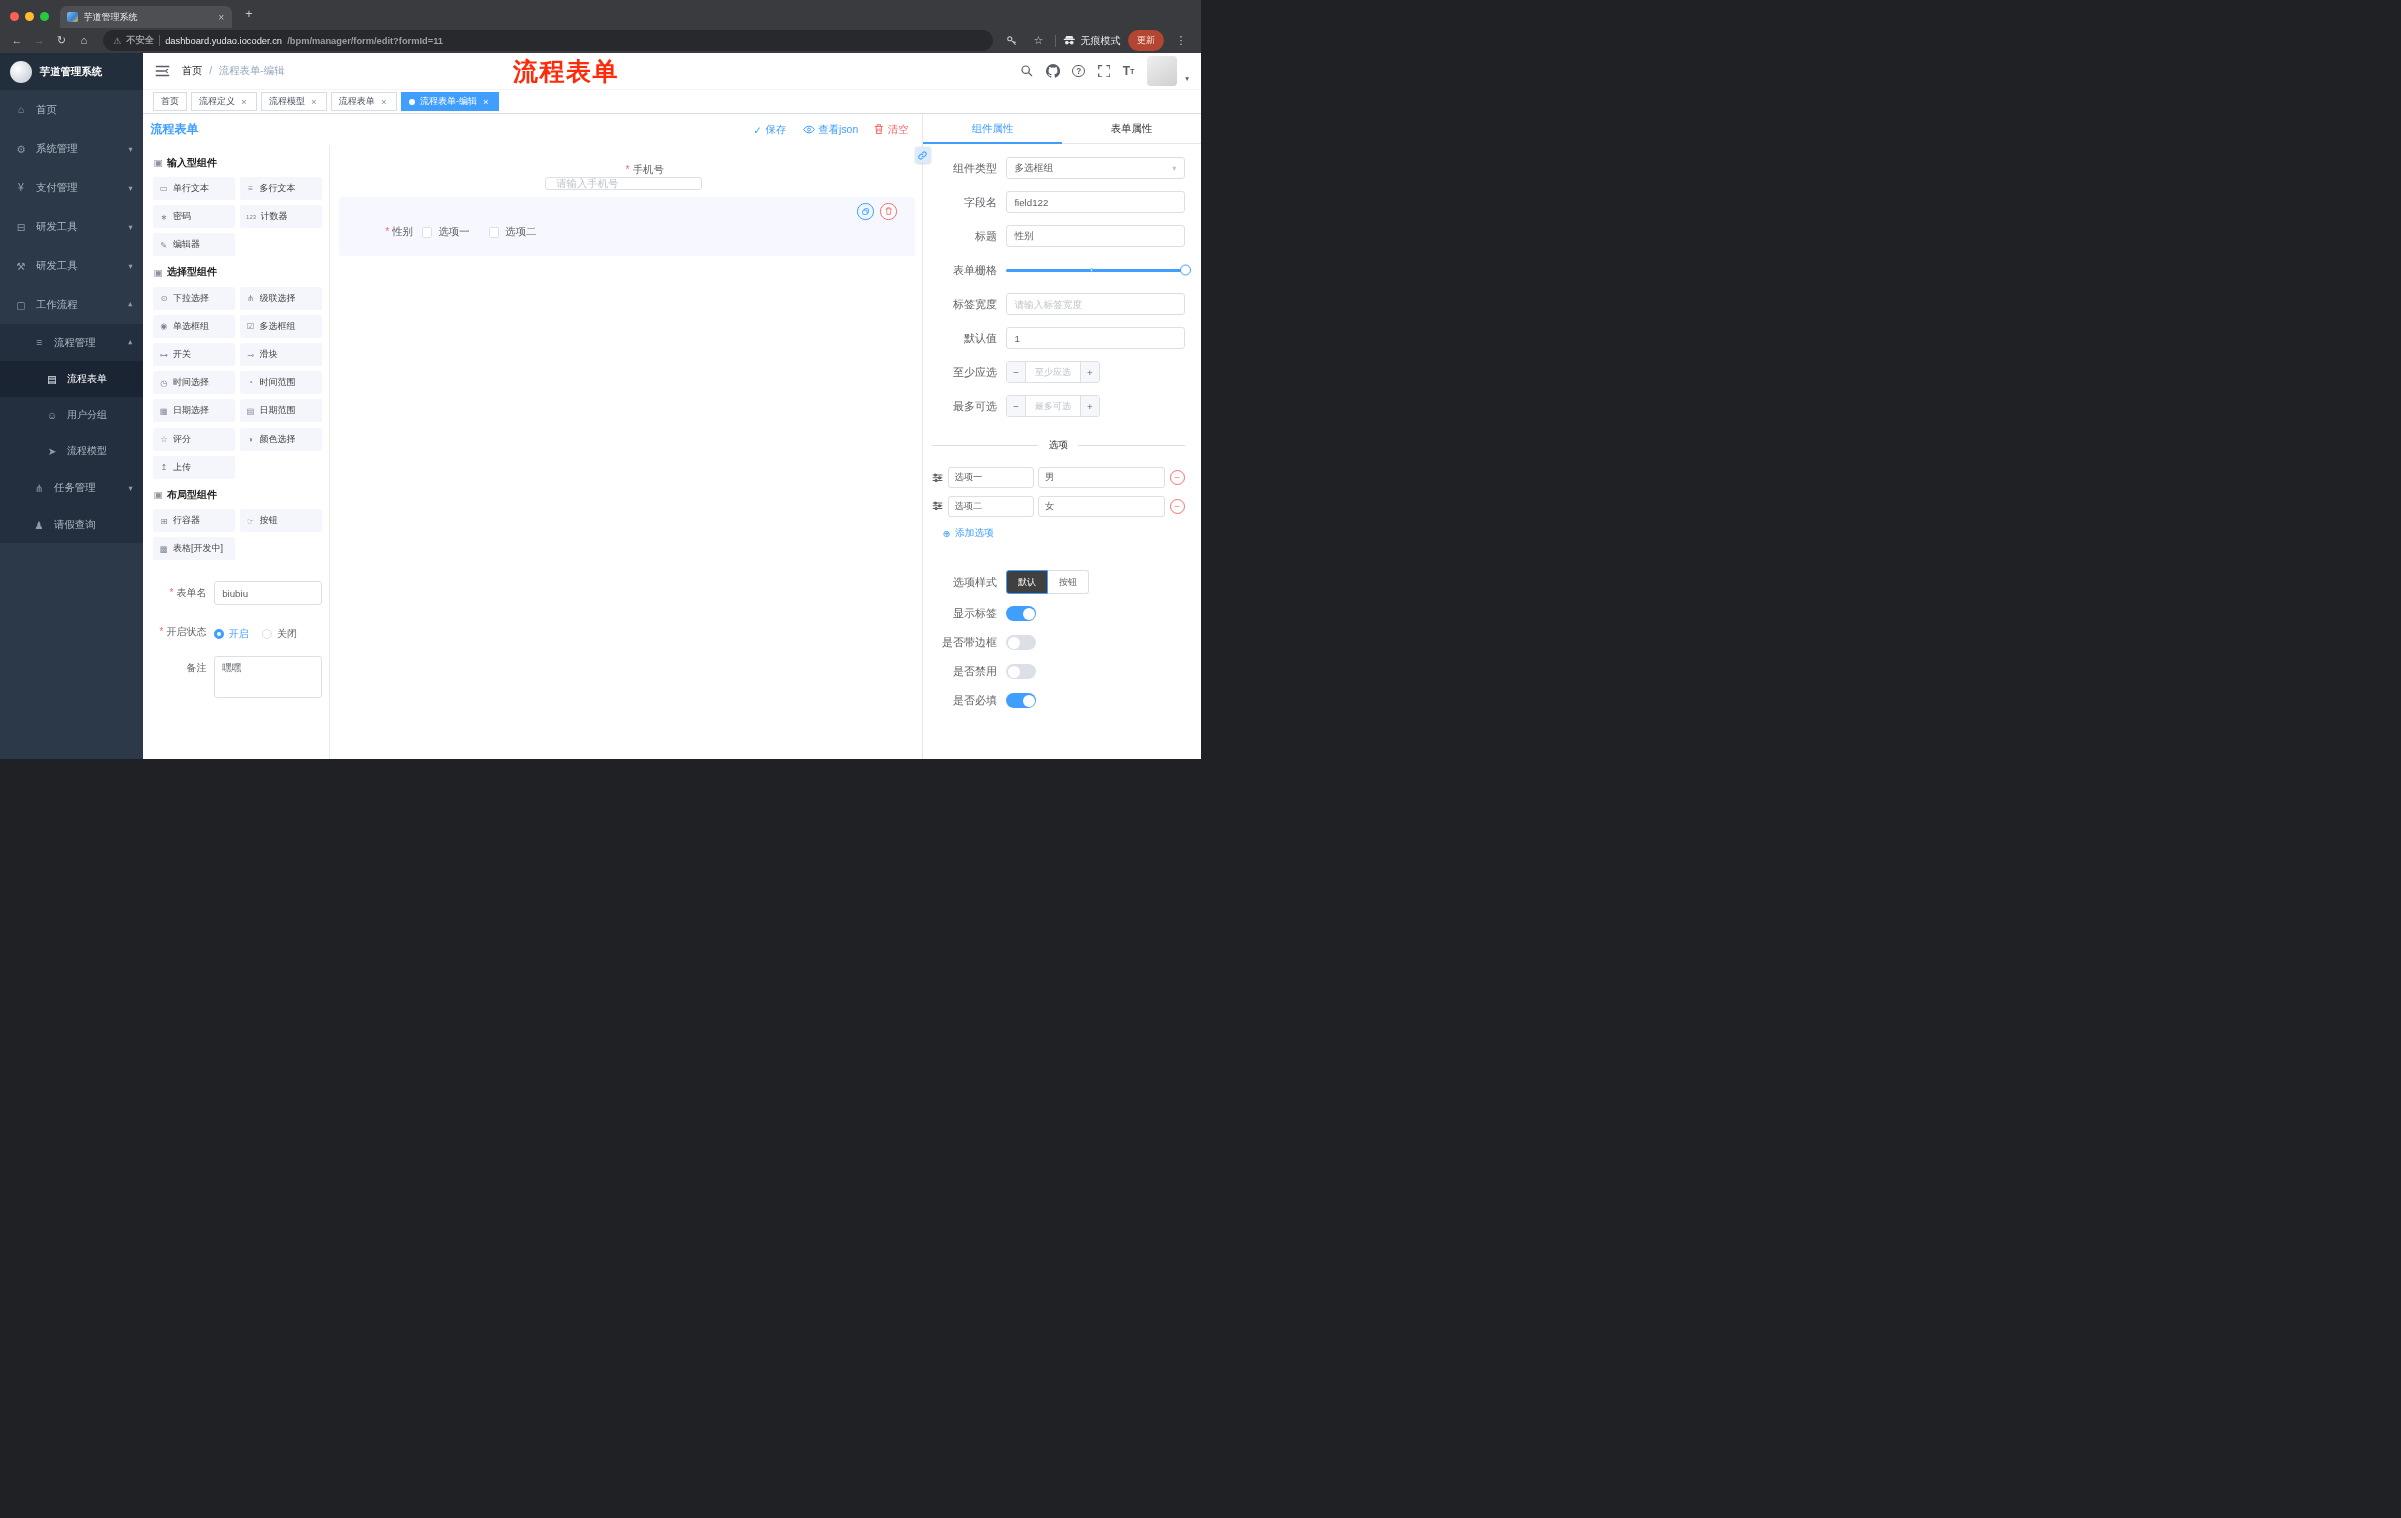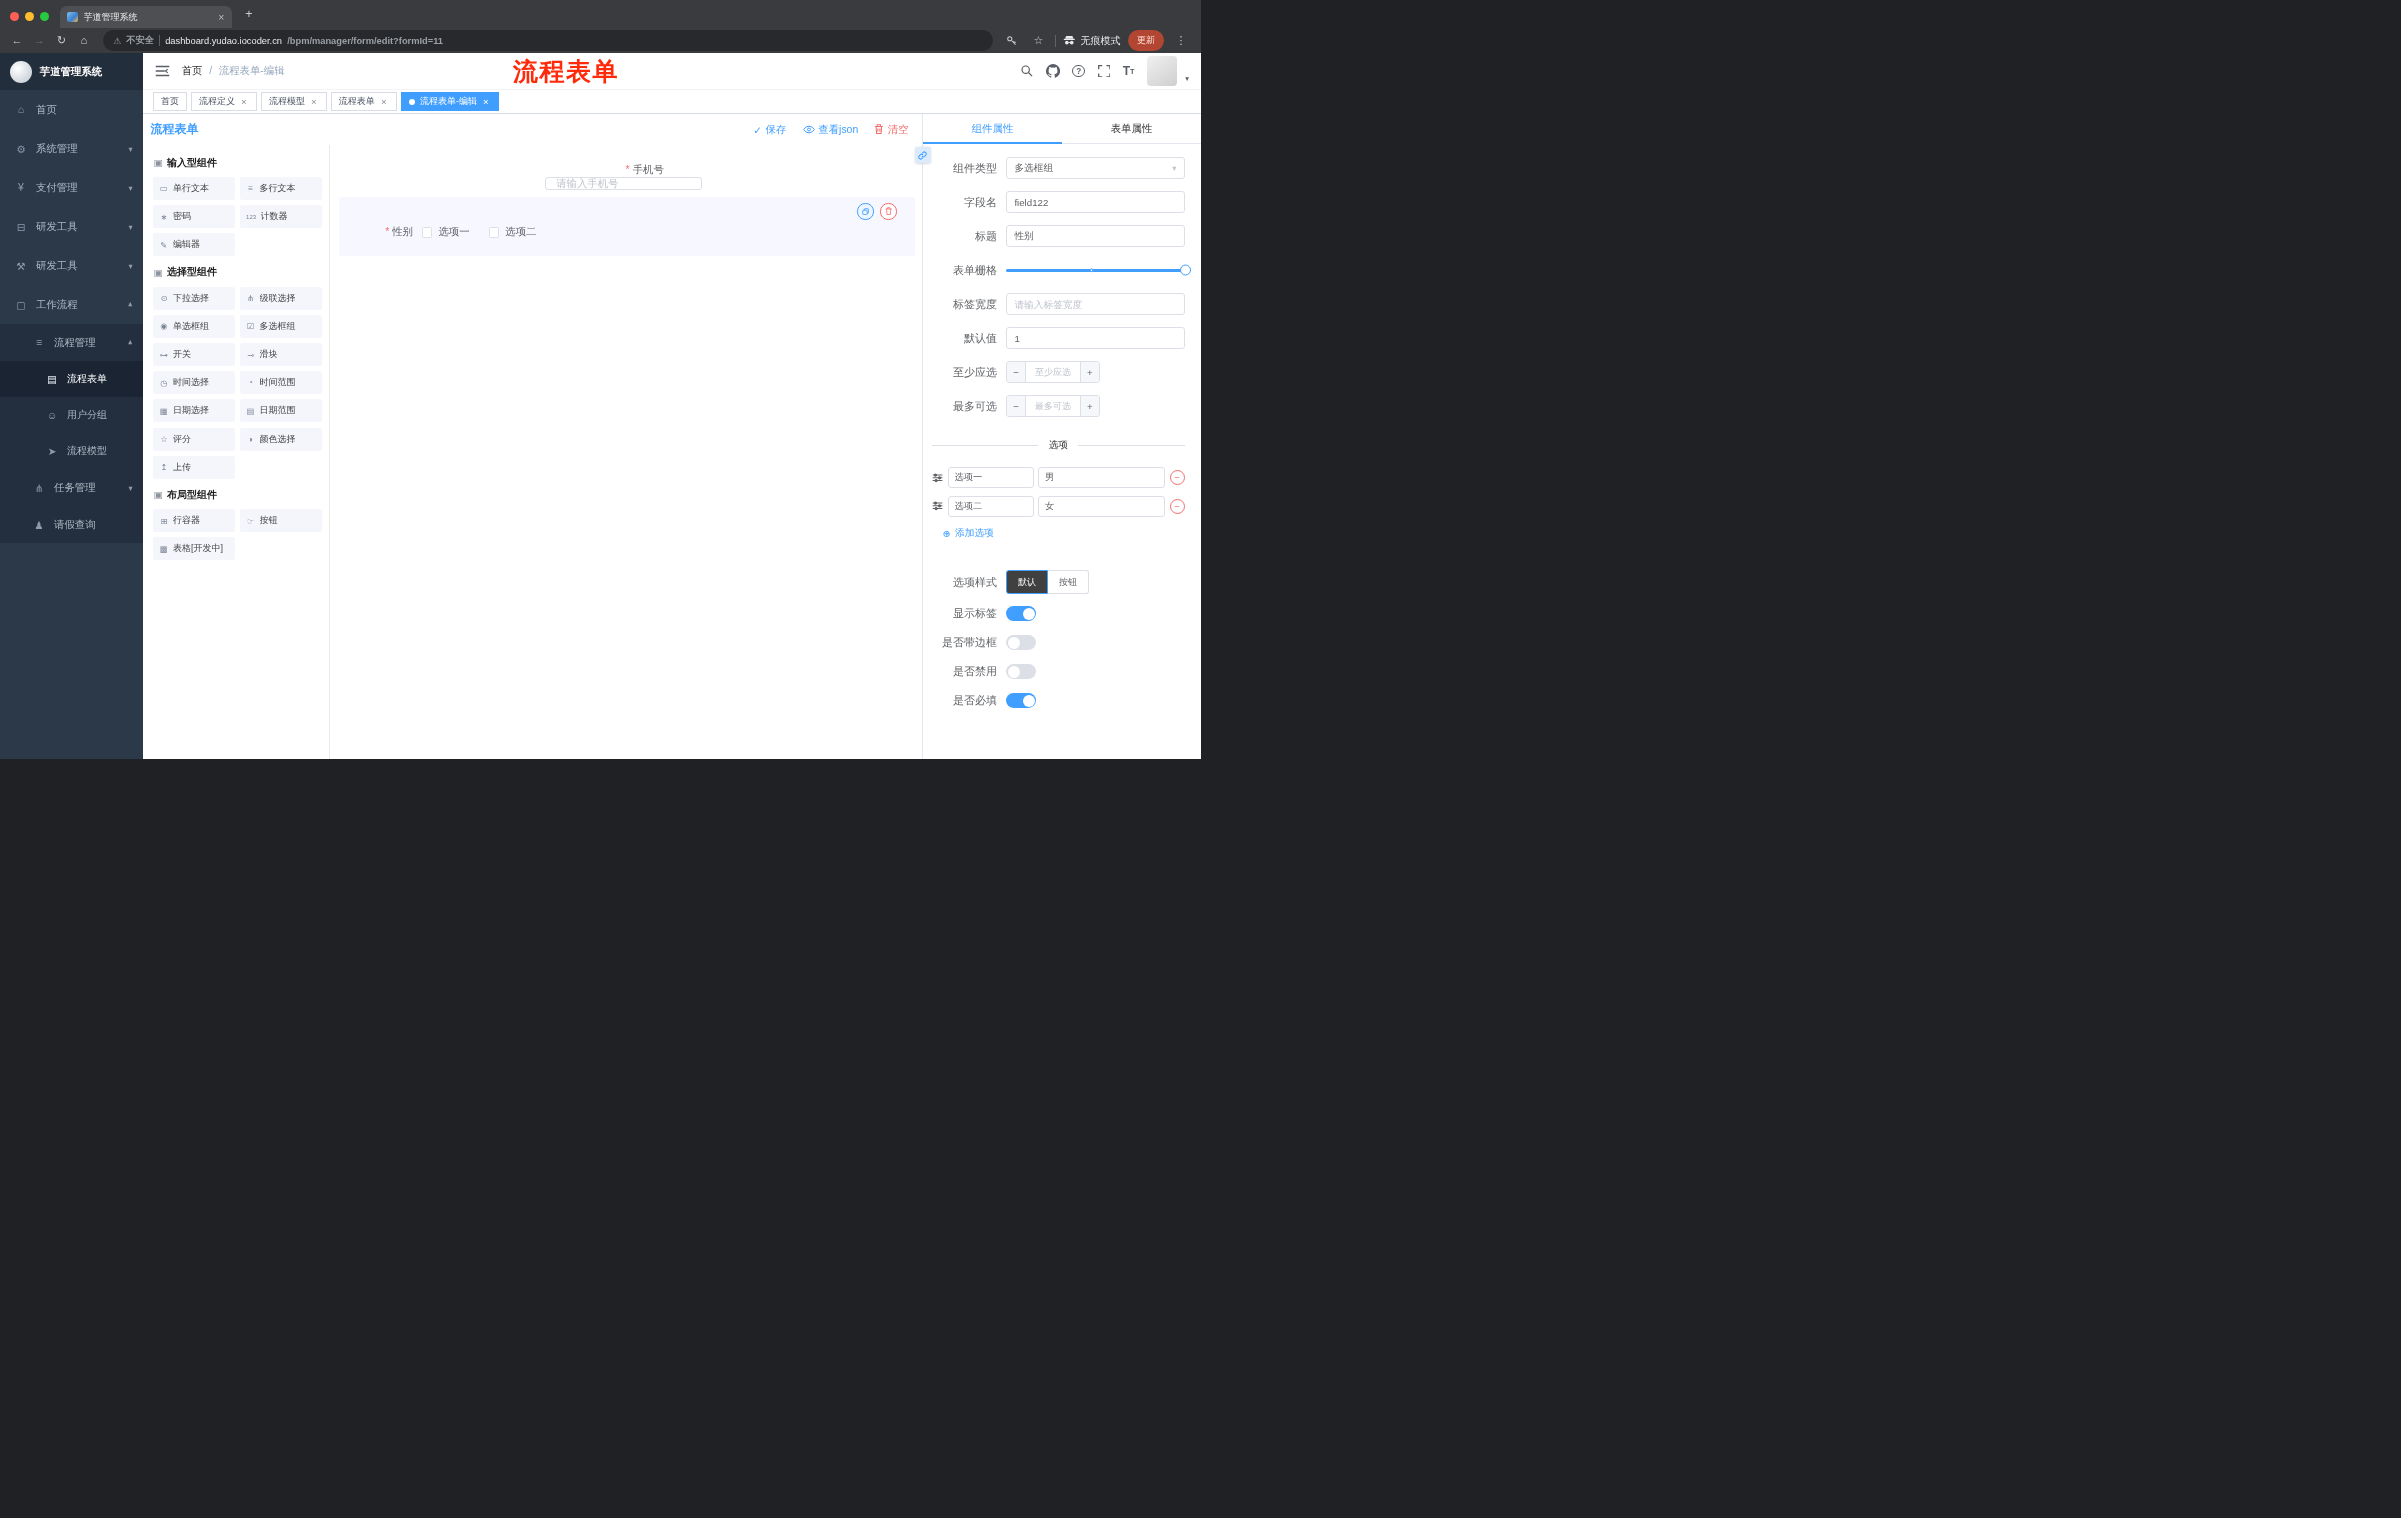--- a/index.html
+++ b/index.html
@@ -484,20 +484,43 @@
                       <span class="pi">☞</span>
                       <span class="pl">按钮</span>
                     </div>
                   <div class="pal-btn">
                       <span class="pi">▩</span>
                       <span class="pl">表格[开发中]</span>
                     </div>
                 </div>
               </div>
 
+              <div class="meta">
+                <div class="mrow">
+                  <span class="mlabel req">表单名</span>
+                  <input class="minput" value="biubiu" style="">
+                </div>
+                <div class="mrow">
+                  <span class="mlabel req">开启状态</span>
+                  <div class="radio-group">
+                    <span class="radio checked">
+                        <span class="rdot"></span>
+                        <span>开启</span>
+                      </span>
+                    <span class="radio">
+                        <span class="rdot"></span>
+                        <span>关闭</span>
+                      </span>
+                  </div>
+                </div>
+                <div class="mrow">
+                  <span class="mlabel">备注</span>
+                  <textarea class="mtextarea" style="">嘿嘿</textarea>
+                </div>
+              </div>
             </div>
 
             <div class="canvas">
               <div class="draw-row">
                 <span class="frm-label req">手机号</span>
                 <input class="phone-input" placeholder="请输入手机号" style="">
               </div>
               <div class="sel-block">
                 <span class="frm-label req">性别</span>
                 <div class="cbx-group">

